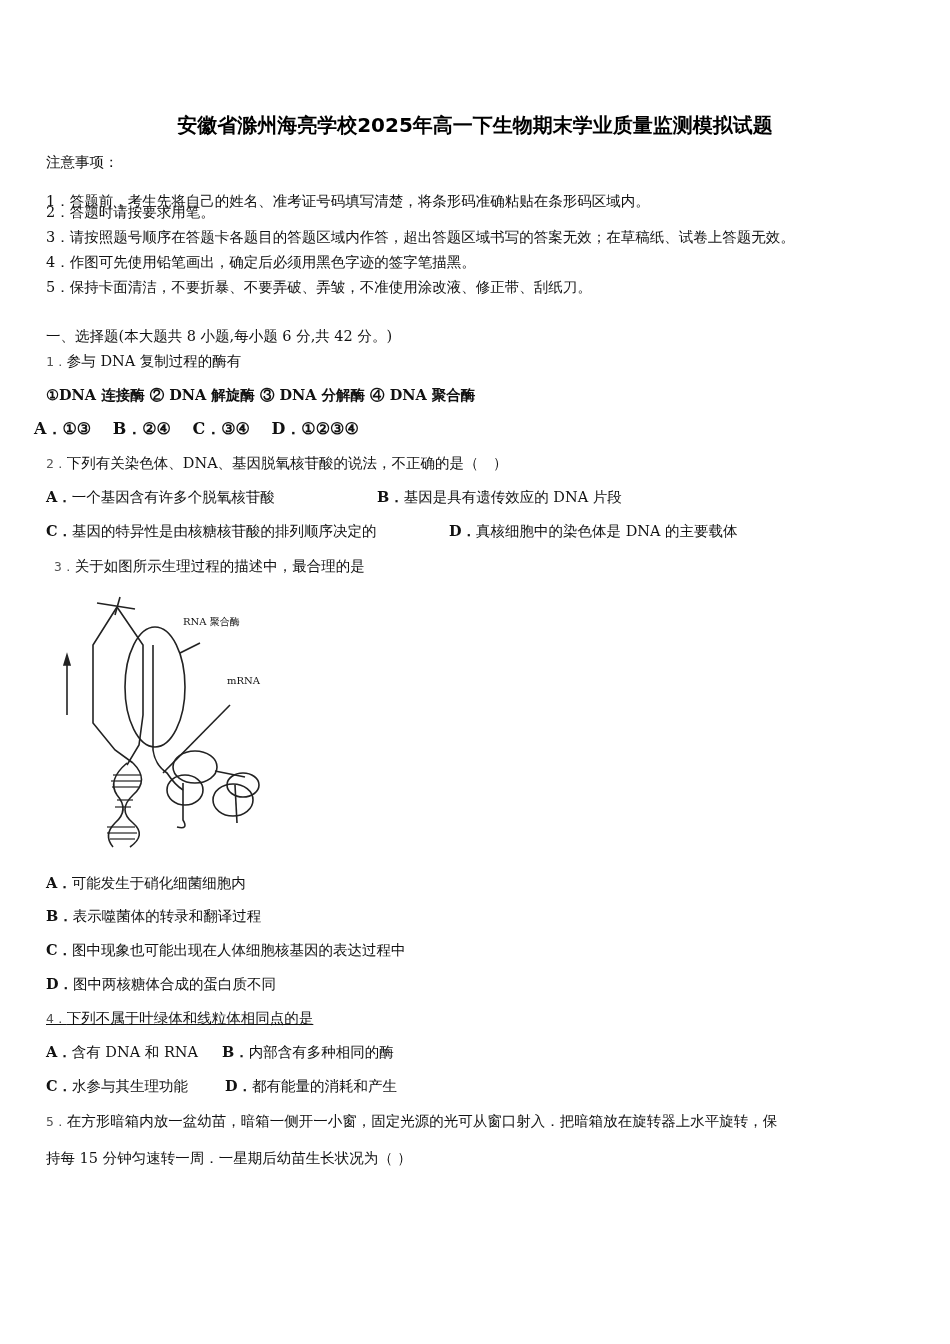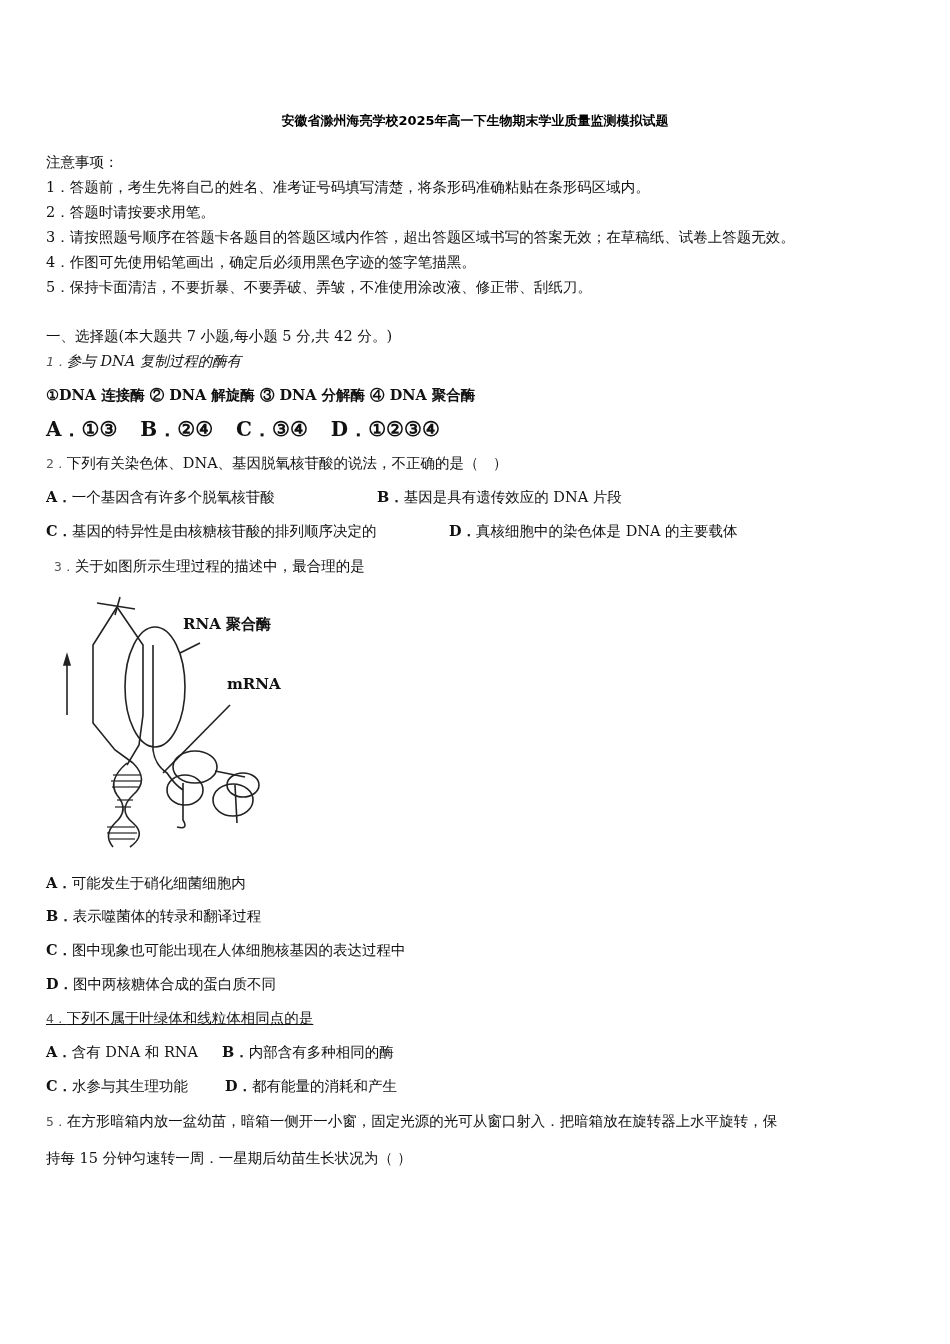--- a/index.html
+++ b/index.html
@@ -4,47 +4,47 @@
   <style>
     html, body { margin: 0; padding: 0; background: #ffffff; }
     body {
       width: 950px; height: 1344px; position: relative; overflow: hidden;
       font-family: "DejaVu Serif", "Liberation Serif", serif;
       color: #111111;
     }
     .page-title {
       position: absolute; left: 0; top: 112px; width: 950px; text-align: center;
       font-family: "DejaVu Sans", "Liberation Sans", sans-serif;
-      font-weight: bold; font-size: 13px; letter-spacing: 0px; color: #000;
+      font-weight: bold; font-size: 20px; letter-spacing: 0px; color: #000;
     }
     .line {
       position: absolute; left: 46px; font-size: 14.5px; white-space: nowrap; line-height: 20px;
     }
     .b { font-weight: bold; }
     .num { color: #555; font-family: "DejaVu Sans Mono", "Liberation Mono", monospace; font-size: 13px; }
-    .opt-row { position: absolute; left: 46px; font-size: 20px; white-space: nowrap; line-height: 20px; }
+    .opt-row { position: absolute; left: 34px; font-size: 16px; white-space: nowrap; line-height: 20px; }
     .opt-row span { display: inline-block; }
     .figure { position: absolute; left: 55px; top: 595px; width: 260px; height: 255px; }
-    .fig-label { position: absolute; font-family: "DejaVu Serif", serif; font-weight: bold; font-size: 15px; }
+    .fig-label { position: absolute; font-family: "DejaVu Serif", serif; font-weight: normal; font-size: 10px; }
   </style>
 </head>
 <body>
 
 <div class="page-title">安徽省滁州海亮学校2025年高一下生物期末学业质量监测模拟试题</div>
 
 <div class="line" style="top:152px;">注意事项：</div>
-<div class="line" style="top:177px;">1．答题前，考生先将自己的姓名、准考证号码填写清楚，将条形码准确粘贴在条形码区域内。</div>
+<div class="line" style="top:191px;">1．答题前，考生先将自己的姓名、准考证号码填写清楚，将条形码准确粘贴在条形码区域内。</div>
 <div class="line" style="top:202px;">2．答题时请按要求用笔。</div>
 <div class="line" style="top:227px;">3．请按照题号顺序在答题卡各题目的答题区域内作答，超出答题区域书写的答案无效；在草稿纸、试卷上答题无效。</div>
 <div class="line" style="top:252px;text-align:center;">4．作图可先使用铅笔画出，确定后必须用黑色字迹的签字笔描黑。</div>
 <div class="line" style="top:277px;">5．保持卡面清洁，不要折暴、不要弄破、弄皱，不准使用涂改液、修正带、刮纸刀。</div>
 
-<div class="line" style="top:326px;">一、选择题(本大题共 7 小题,每小题 5 分,共 42 分。)</div>
+<div class="line" style="top:326px;">一、选择题(本大题共 8 小题,每小题 6 分,共 42 分。)</div>
 
-<div class="line" style="top:351px;font-style:italic;">
+<div class="line" style="top:351px;">
   <span class="num">1．</span><span>参与 DNA 复制过程的酶有</span>
 </div>
 <div class="line b" style="top:385px;">①DNA 连接酶 ② DNA 解旋酶 ③ DNA 分解酶 ④ DNA 聚合酶</div>
 <div class="opt-row b" style="top:419px;">
   <span><span>A．</span><span>①③</span></span>
   <span style="margin-left:16px;"><span>B．</span><span>②④</span></span>
   <span style="margin-left:16px;"><span>C．</span><span>③④</span></span>
   <span style="margin-left:16px;"><span>D．</span><span>①②③④</span></span>
 </div>
 

